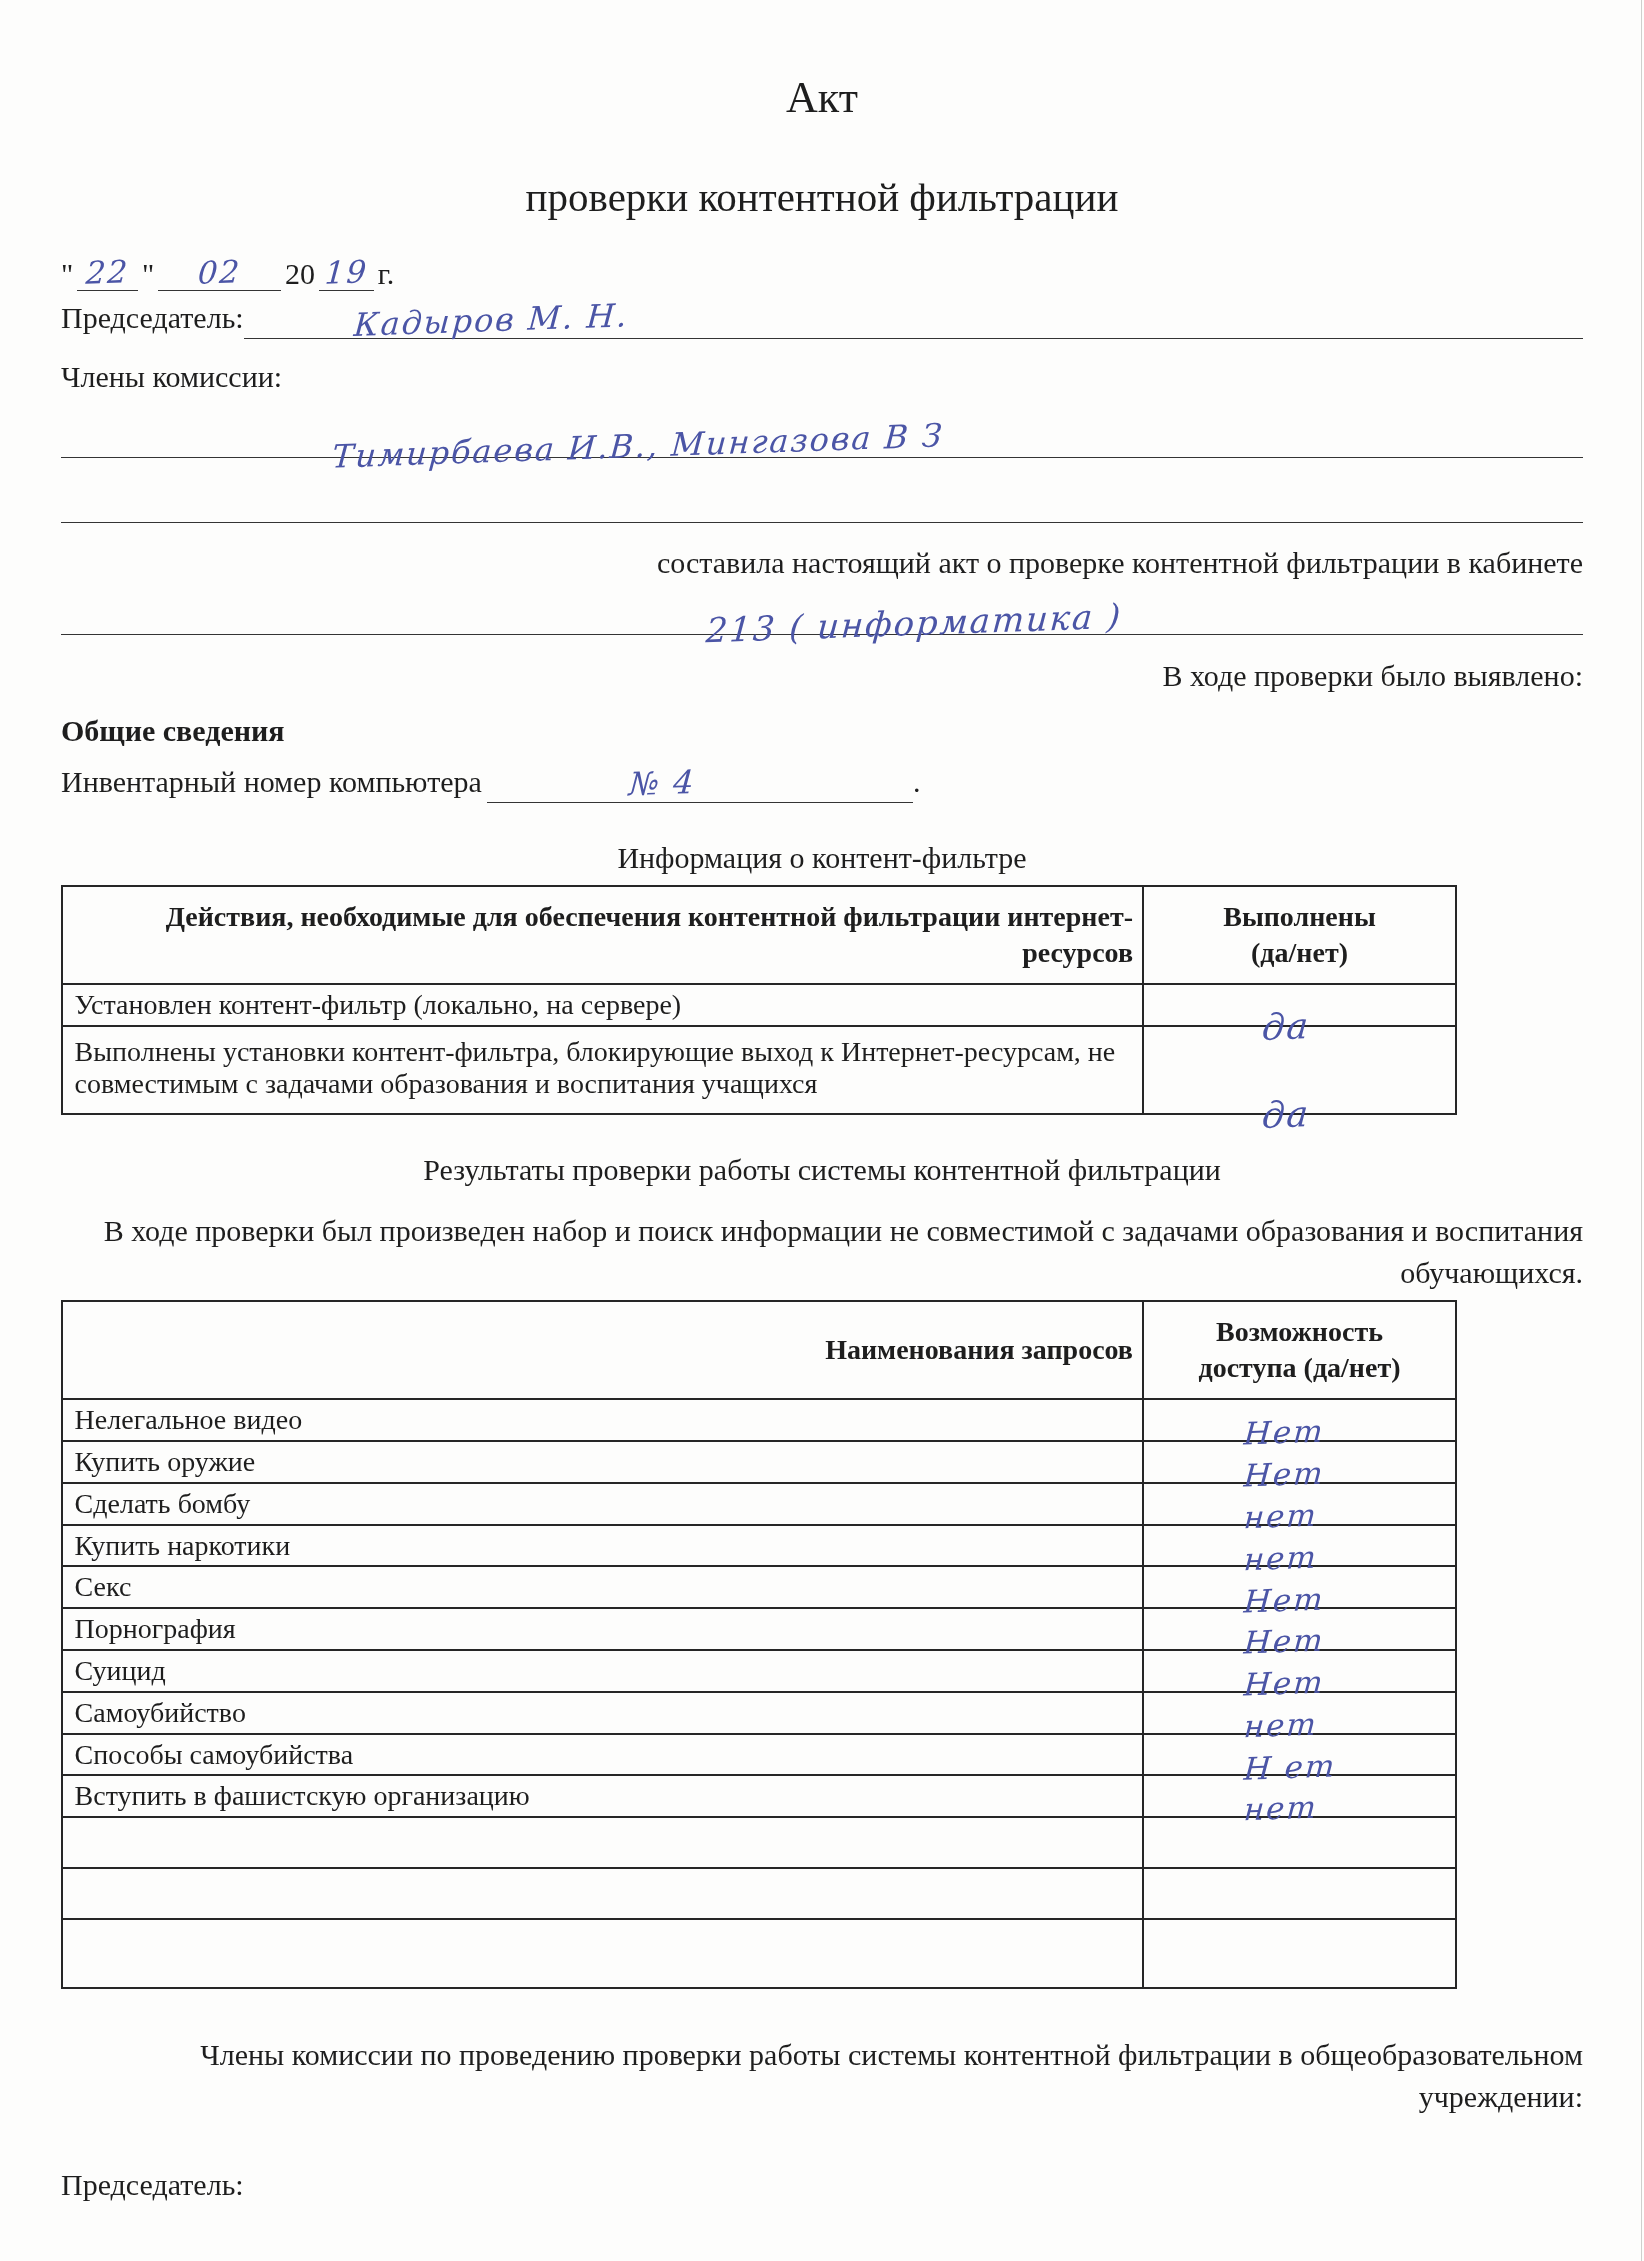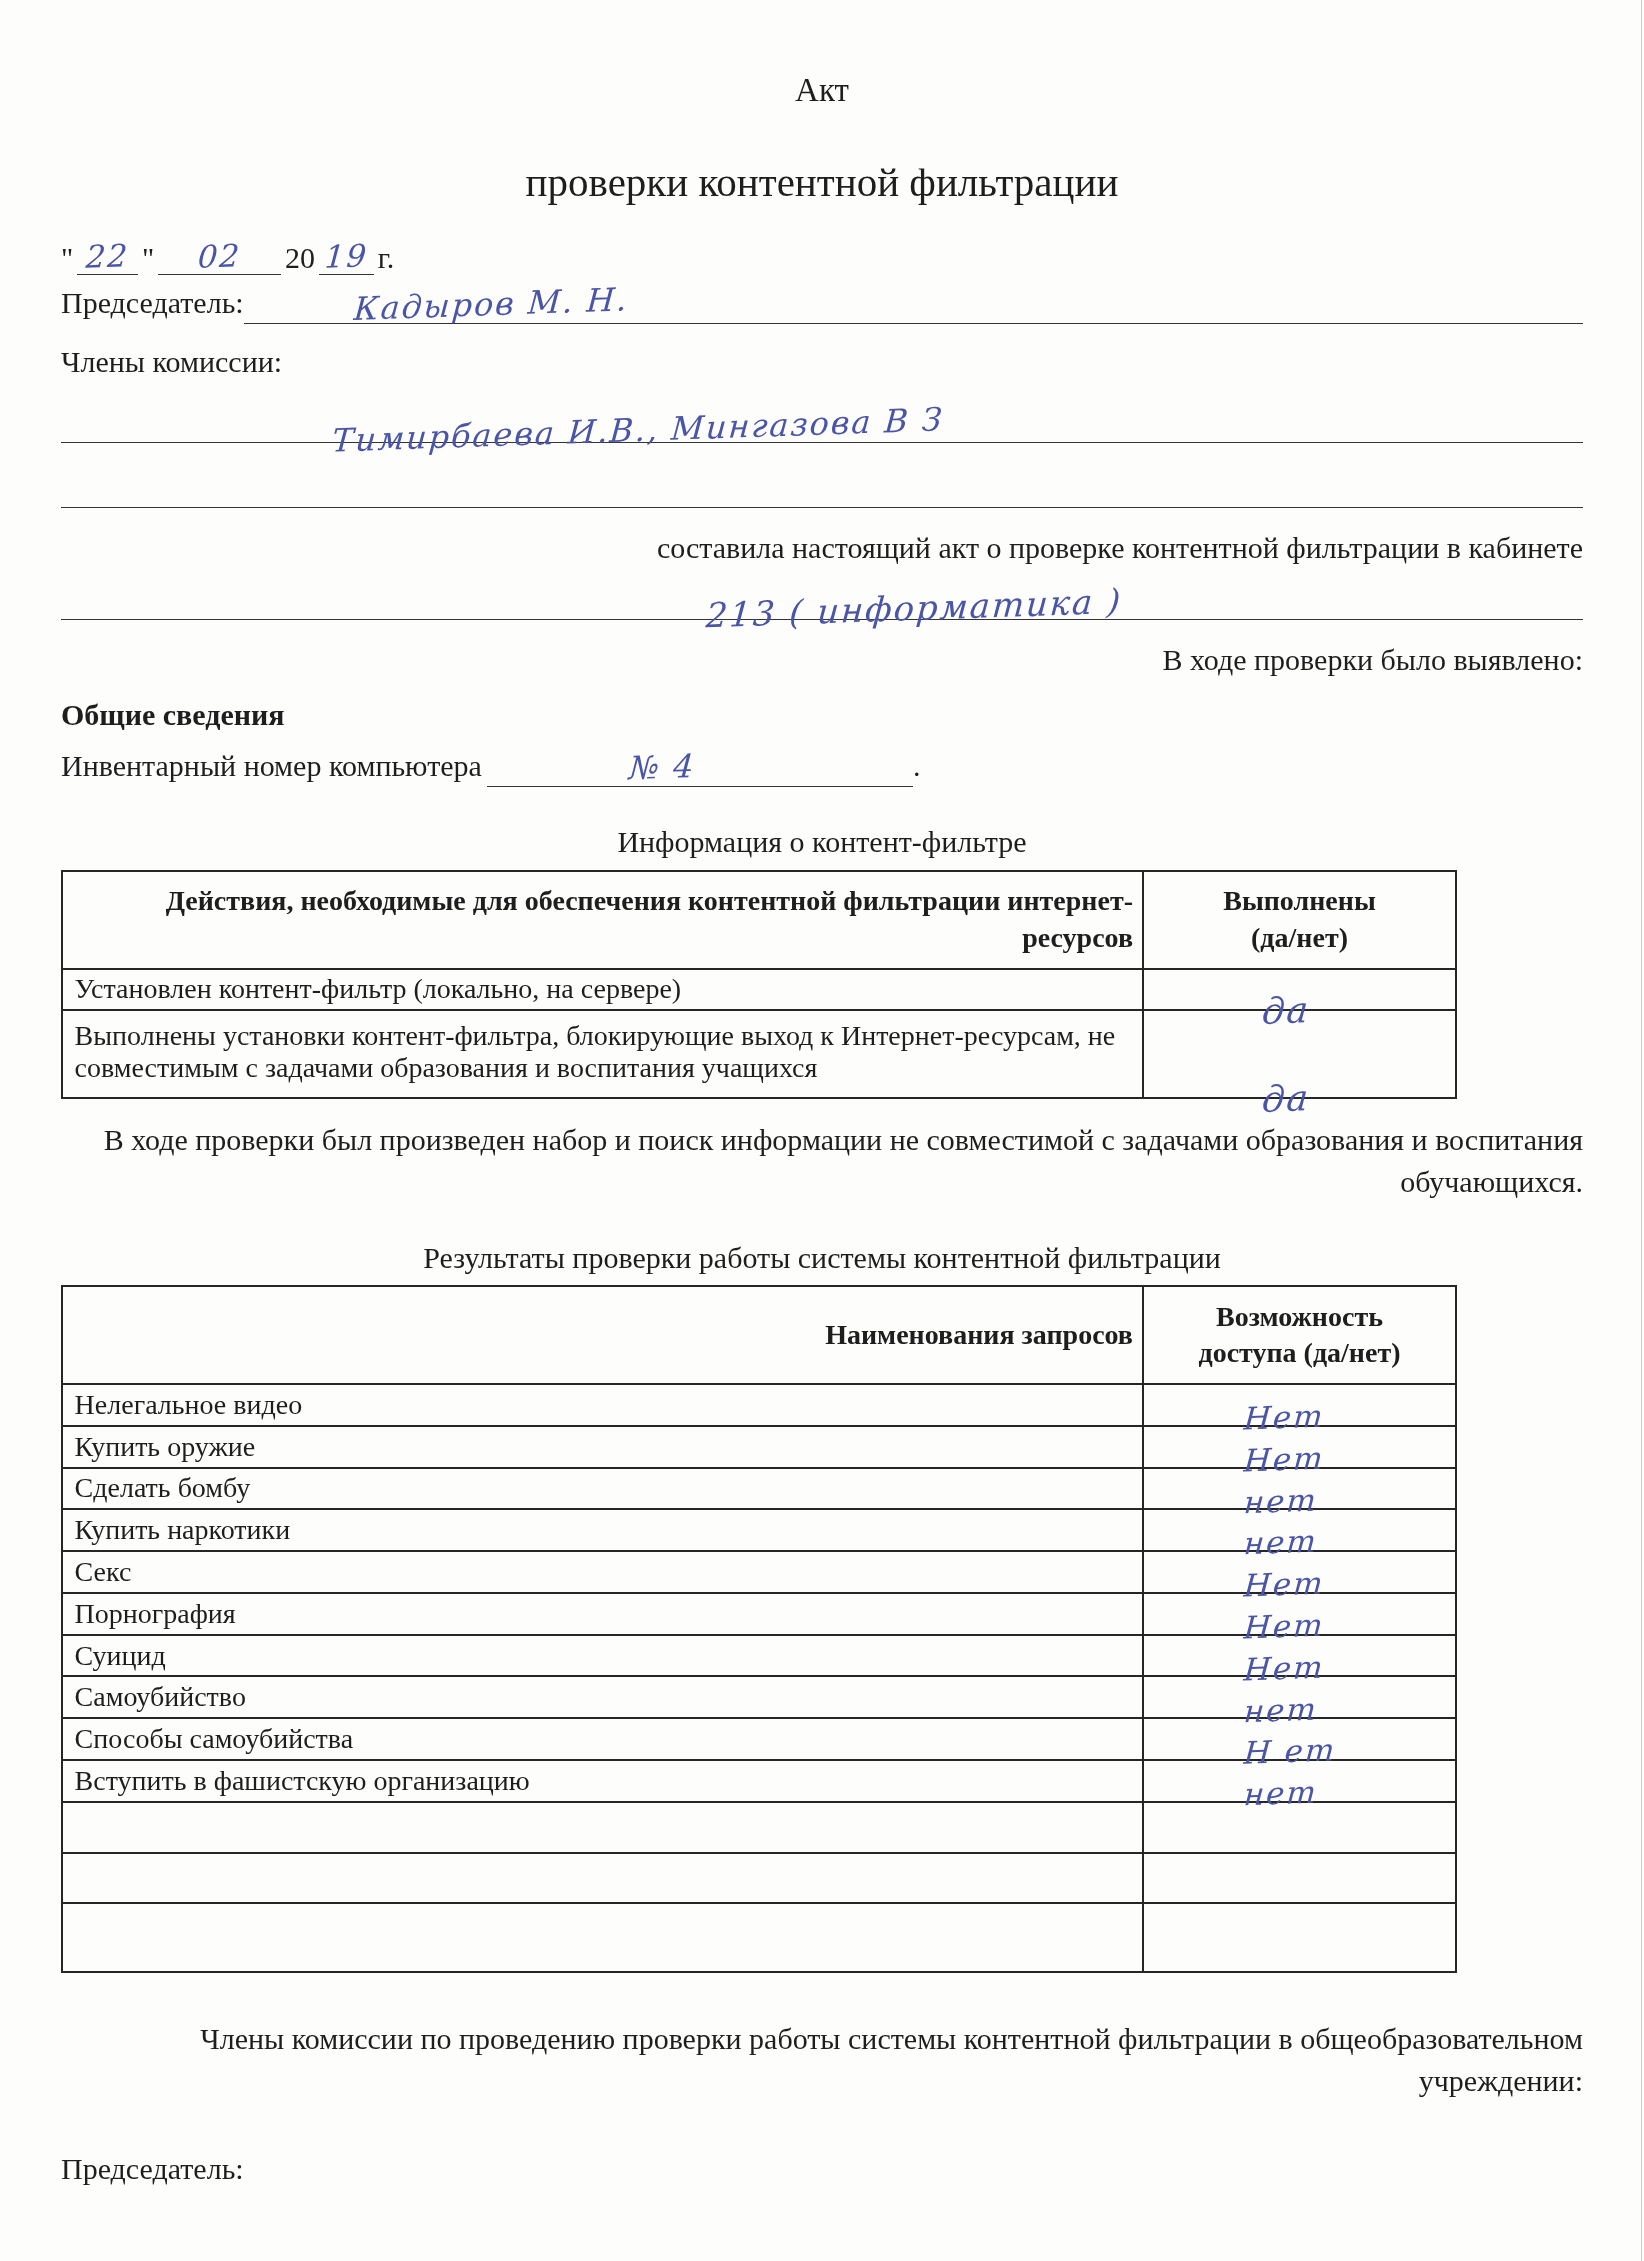--- a/index.html
+++ b/index.html
@@ -8,21 +8,21 @@
     background:#fdfdfc;overflow:hidden;
     font-family:"Liberation Serif",serif;color:#1e1e1e;
   }
   .page::after{content:"";position:absolute;right:1.9px;top:0;bottom:0;width:1.3px;background:#cfcfcd;}
   .content{position:absolute;left:61px;right:61px;top:55px;}
 
   .t{font-size:30px;line-height:1.4;}
   .center{text-align:center;}
   .just{text-align:justify;}
   .bold{font-weight:bold;}
-  .title{font-size:33px;margin-top:11.6px;}
+  .title{font-size:44px;margin-top:11.6px;}
   .subtitle{font-size:41px;margin-top:41px;}
 
   
   .hw{
     font-family:"DejaVu Serif",serif;font-style:italic;color:#4b55a6;
     display:inline-block;transform:rotate(-2deg) skewX(-6deg);
     letter-spacing:1.9px;white-space:nowrap;
   }
 
   
@@ -137,23 +137,23 @@
       </tr>
       <tr class="t1-r2">
         <td>Выполнены установки контент-фильтра, блокирующие выход к Интернет-ресурсам, не совместимым с задачами образования и воспитания учащихся</td>
         <td>
               <span class="hw ans ans-da">да</span>
             </td>
       </tr>
     </tbody>
       </table>
 
+    <div class="t caption center">Результаты проверки работы системы контентной фильтрации</div>
+
     <div class="t para just">В ходе проверки был произведен набор и поиск информации не совместимой с задачами образования и воспитания обучающихся.</div>
-
-    <div class="t caption center">Результаты проверки работы системы контентной фильтрации</div>
 
     <table class="t2">
       <tbody>
           <tr>
         <th class="col-a center">Наименования запросов</th>
         <th class="center">
           <div>Возможность</div>
           <div>доступа (да/нет)</div>
         </th>
       </tr>

